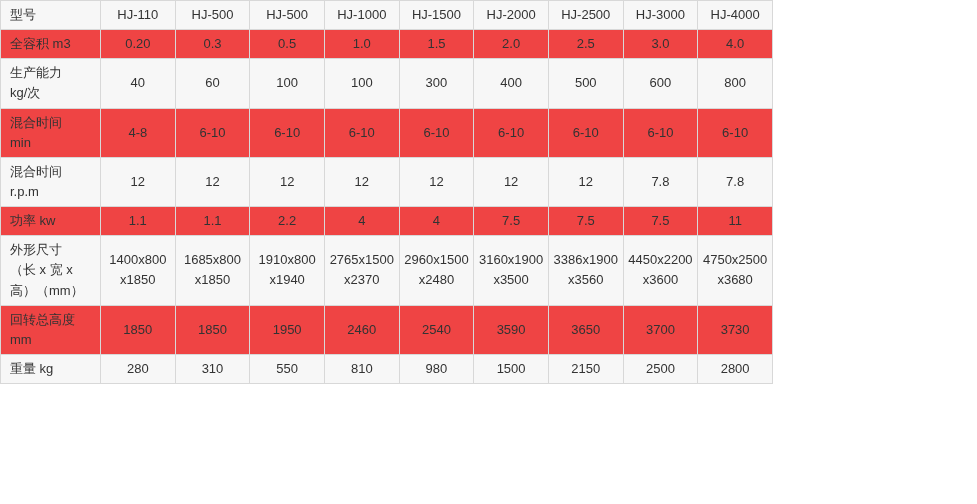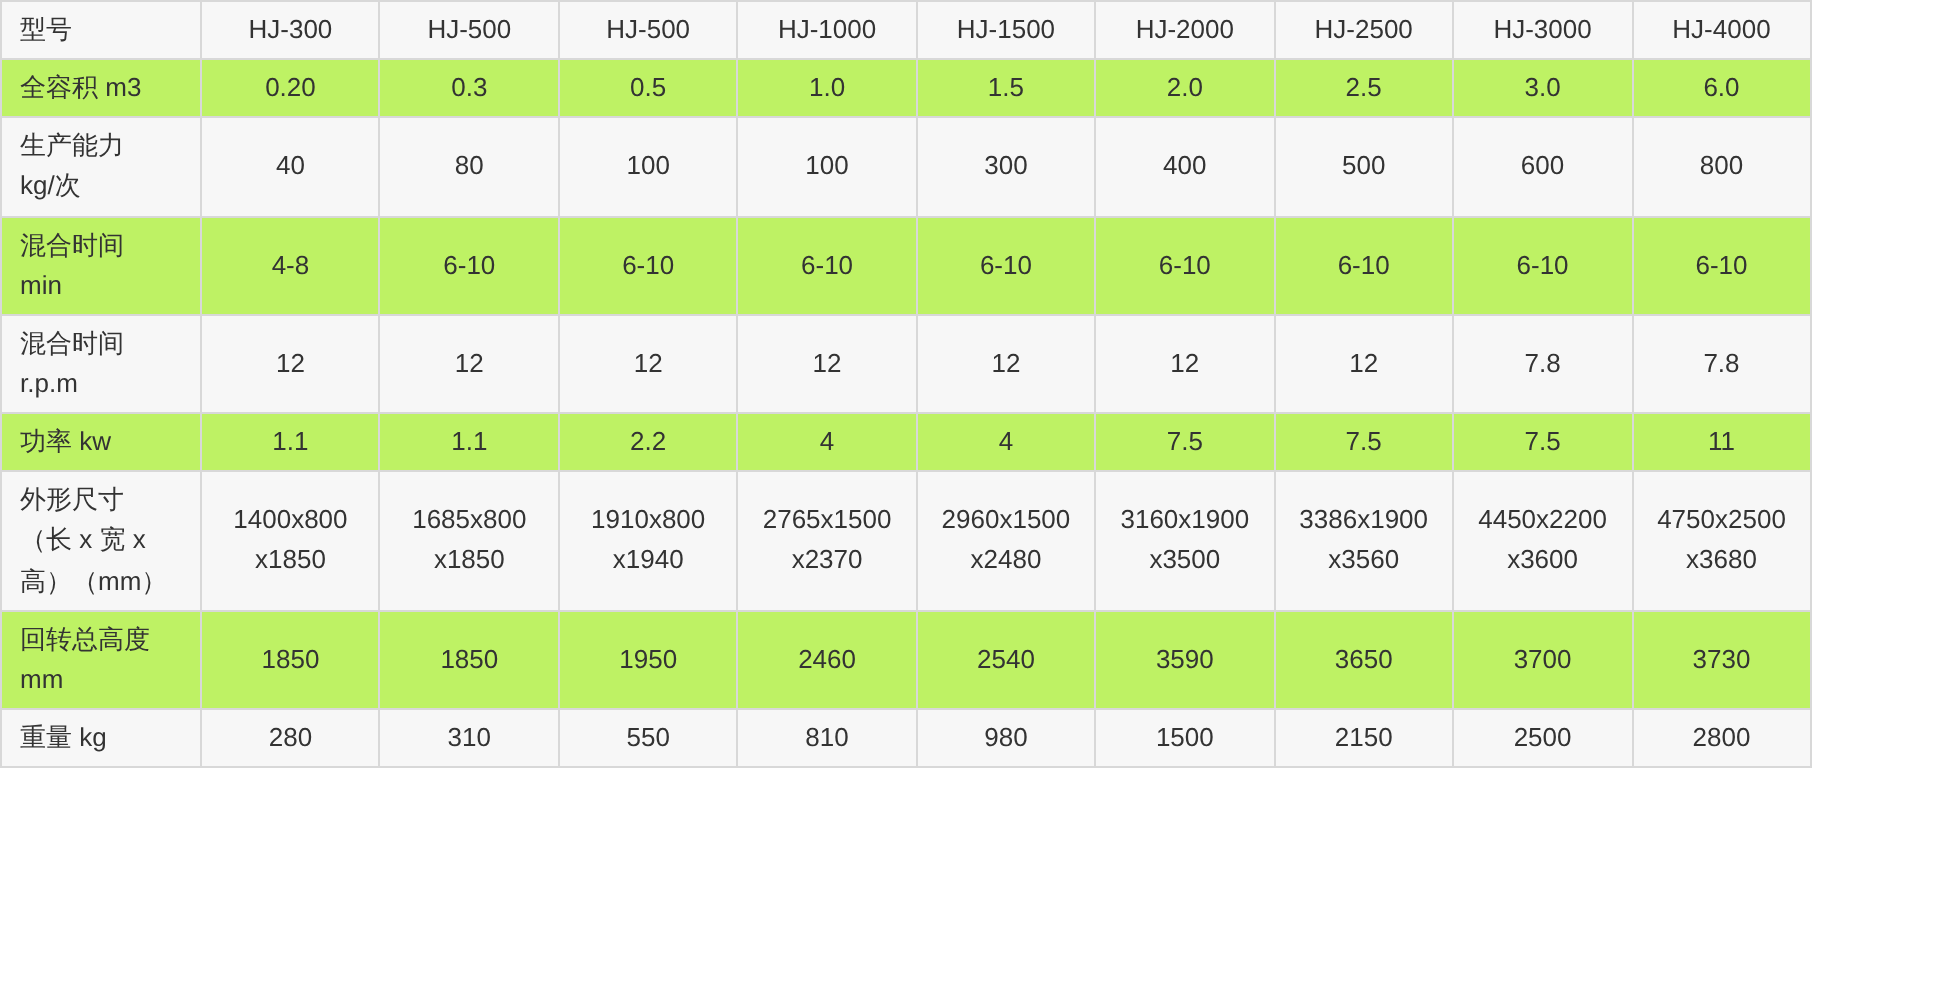--- a/index.html
+++ b/index.html
@@ -8,21 +8,21 @@
     background: #ffffff;
   }
   body {
     font-family: "Liberation Sans", sans-serif;
     width: 977px;
     height: 504px;
     overflow: hidden;
   }
   #spec-table {
     border-collapse: collapse;
-    width: 906px;
+    width: 773px;
     table-layout: fixed;
   }
   #spec-table td {
     border: 1px solid #d8d8d8;
     text-align: center;
     vertical-align: middle;
     font-size: 13px;
     color: #333333;
     padding: 4px 2px;
     line-height: 1.55;
@@ -33,40 +33,40 @@
     width: 88px;
     text-align: left;
     padding-left: 9px;
     color: #333333;
     font-size: 13px;
   }
   #spec-table tr.odd td {
     background: #f7f7f7;
   }
   #spec-table tr.even td {
-    background: #bef264;
+    background: #ef4444;
   }
   #spec-table td .sub {
     display: block;
   }
   #spec-table td.val .ml {
     display: block;
   }
 </style>
 </head>
 <body>
 
 <table id="spec-table">
   <tbody>
       <tr class="odd">
         <td class="lbl">
           <span class="sub">型号</span>
         </td>
         <td class="val">
-          <span class="ml">HJ-300</span>
+          <span class="ml">HJ-110</span>
         </td>
         <td class="val">
           <span class="ml">HJ-500</span>
         </td>
         <td class="val">
           <span class="ml">HJ-500</span>
         </td>
         <td class="val">
           <span class="ml">HJ-1000</span>
         </td>
@@ -108,33 +108,33 @@
         <td class="val">
           <span class="ml">2.0</span>
         </td>
         <td class="val">
           <span class="ml">2.5</span>
         </td>
         <td class="val">
           <span class="ml">3.0</span>
         </td>
         <td class="val">
-          <span class="ml">6.0</span>
+          <span class="ml">4.0</span>
         </td>
       </tr>
       <tr class="odd">
         <td class="lbl">
           <span class="sub">生产能力</span>
           <span class="sub">kg/次</span>
         </td>
         <td class="val">
           <span class="ml">40</span>
         </td>
         <td class="val">
-          <span class="ml">80</span>
+          <span class="ml">60</span>
         </td>
         <td class="val">
           <span class="ml">100</span>
         </td>
         <td class="val">
           <span class="ml">100</span>
         </td>
         <td class="val">
           <span class="ml">300</span>
         </td>

